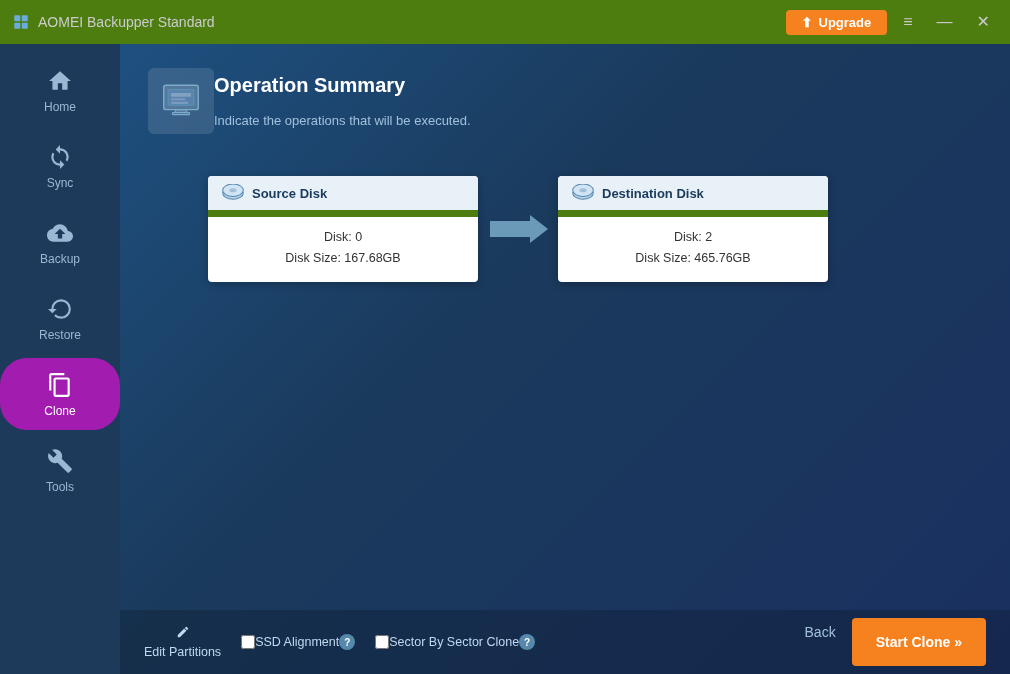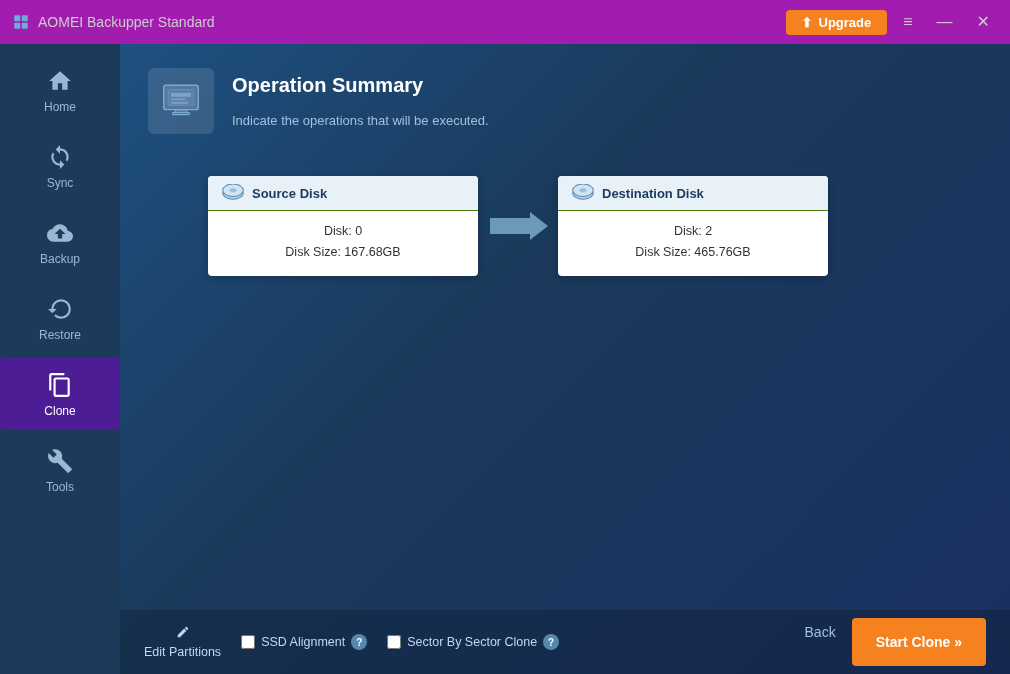--- a/index.html
+++ b/index.html
@@ -9,21 +9,21 @@
       overflow: hidden;
       font-family: 'Segoe UI', Arial, sans-serif;
       background: #1a3a5c;
     }
 
     
     .title-bar {
       display: flex;
       align-items: center;
       justify-content: space-between;
-      background: #a21caf;
+      background: #4d7c0f;
       height: 44px;
       padding: 0 12px;
       color: #fff;
     }
     .title-bar-left {
       display: flex;
       align-items: center;
       gap: 8px;
       font-size: 14px;
       color: #ccc;
@@ -79,22 +79,23 @@
       flex-direction: column;
       align-items: center;
       padding: 12px 0;
       cursor: pointer;
       color: #9ab8d4;
       font-size: 12px;
       gap: 4px;
       border-radius: 4px;
     }
     .sidebar-item.active {
-      background: #4c1d95;
-      color: #fff;
+      background: #a21caf;
+      color: #fff;
+      border-radius: 27px;
     }
     .sidebar-icon {
       width: 30px;
       height: 30px;
       display: flex;
       align-items: center;
       justify-content: center;
     }
 
     
@@ -103,21 +104,20 @@
       background: linear-gradient(135deg, #1e5080 0%, #1a3a5c 40%, #1a3060 100%);
       display: flex;
       flex-direction: column;
       padding: 24px 28px;
     }
 
     
     .op-header {
       display: flex;
       align-items: center;
-      gap: 18px;
       margin-bottom: 32px;
     }
     .op-icon-box {
       width: 66px;
       height: 66px;
       background: rgba(255,255,255,0.12);
       border-radius: 6px;
       display: flex;
       align-items: center;
       justify-content: center;
@@ -148,21 +148,21 @@
       border-radius: 4px;
       overflow: hidden;
       box-shadow: 0 2px 8px rgba(0,0,0,0.25);
     }
     .disk-box-header {
       background: #e8f0f8;
       padding: 8px 14px;
       display: flex;
       align-items: center;
       gap: 8px;
-      border-bottom: 1px solid #4d7c0f;
+      border-bottom: 7px solid #4d7c0f;
     }
     .disk-label {
       font-size: 13px;
       font-weight: 600;
       color: #1a3a5c;
     }
     .disk-body {
       padding: 10px 14px 12px;
       text-align: center;
     }
@@ -195,21 +195,21 @@
     }
     .footer-options {
       display: flex;
       align-items: center;
       gap: 20px;
       flex: 1;
     }
     .footer-check {
       display: flex;
       align-items: center;
-      gap: 6px;
+      gap: 0;
       font-size: 12.5px;
       color: #c0d8f0;
       cursor: pointer;
     }
     .footer-check input[type="checkbox"] {
       width: 14px;
       height: 14px;
       cursor: pointer;
       accent-color: #1e7fd4;
     }

